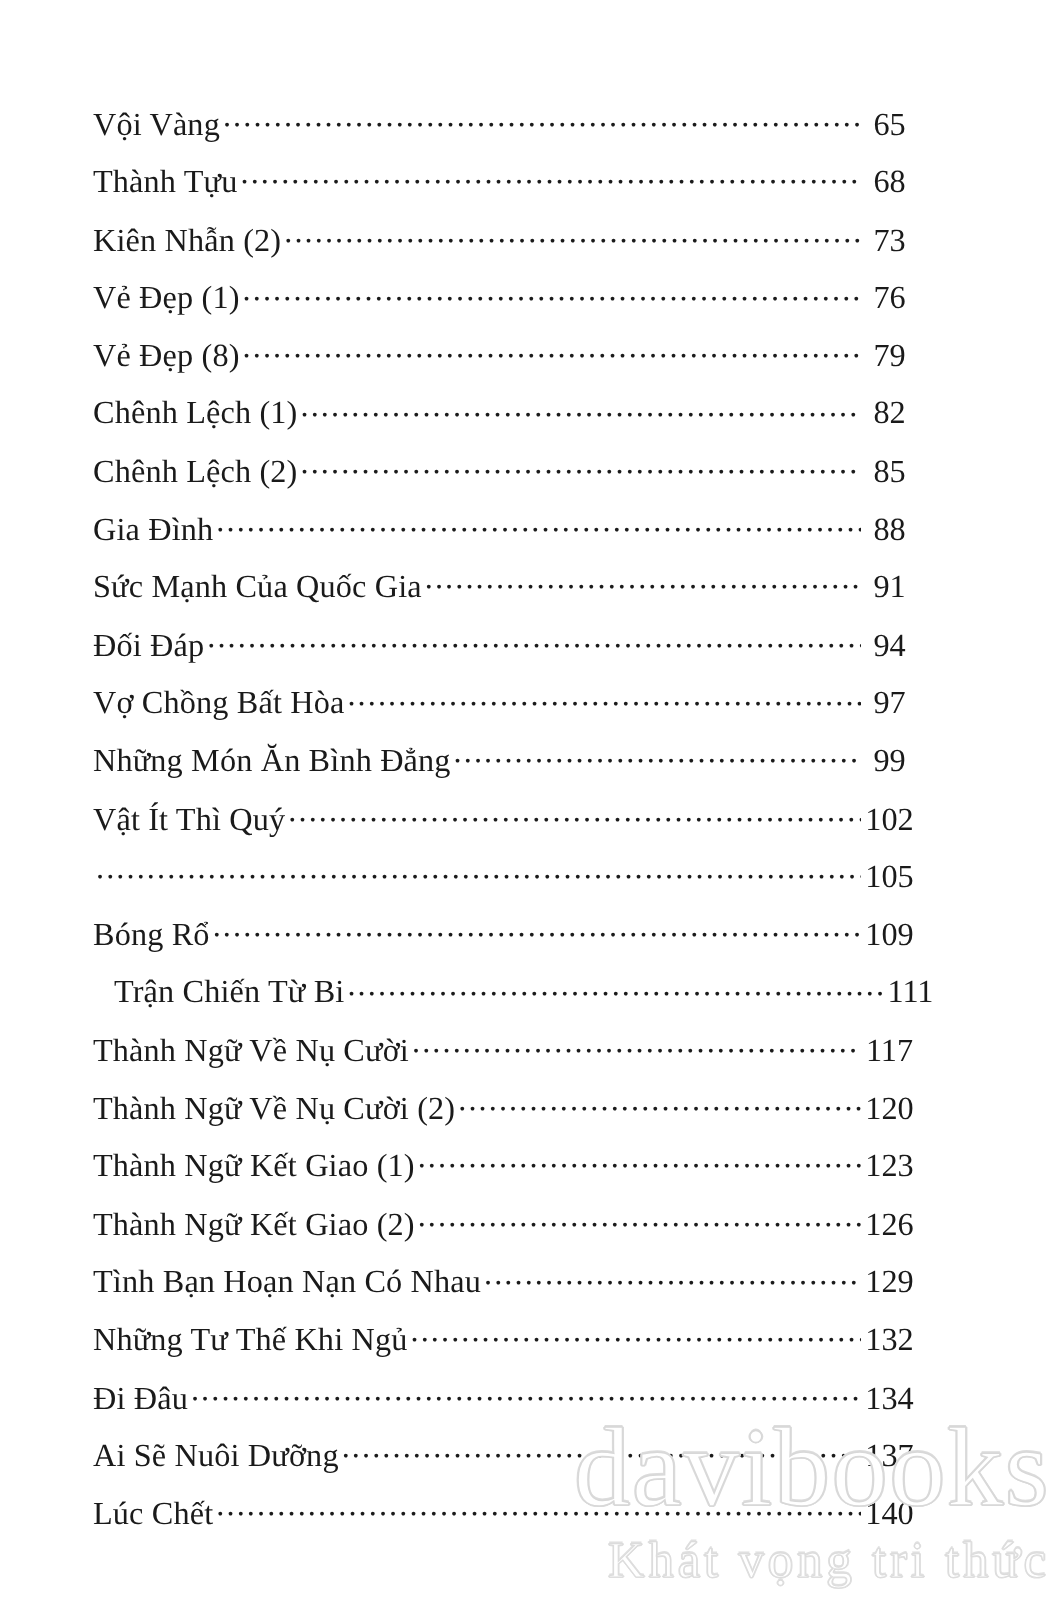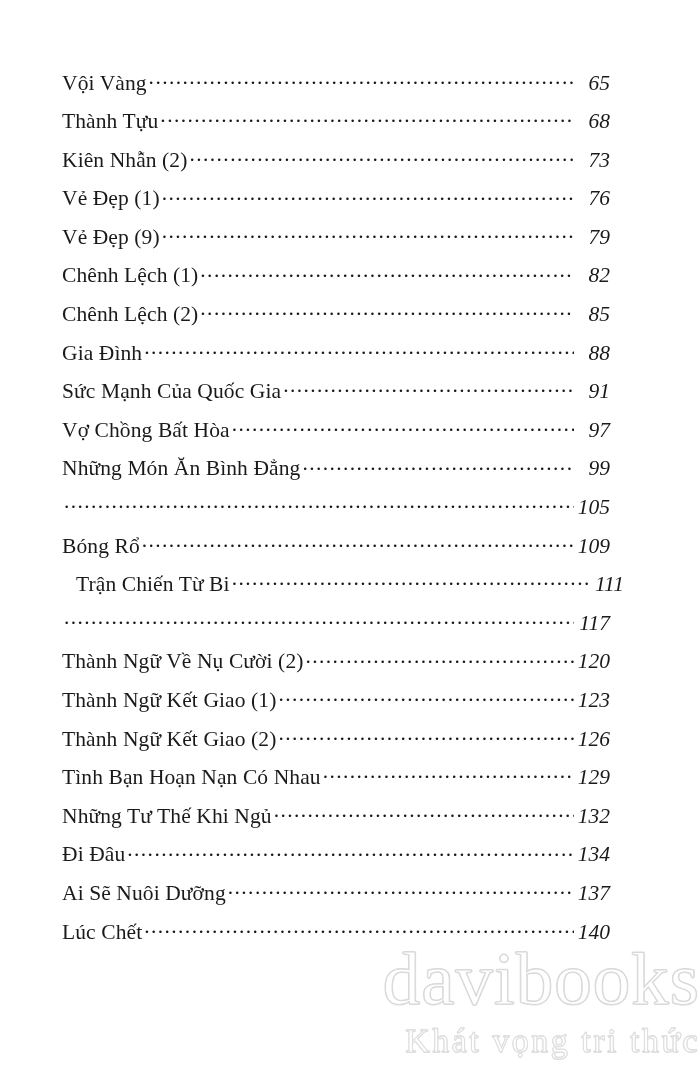--- a/index.html
+++ b/index.html
@@ -57,23 +57,22 @@
     left: 0;
     bottom: 0.06em;
     white-space: nowrap;
     letter-spacing: 1.4px;
     font-size: 21.5px;
     color: #1a1a1a;
   }
 
   .toc-page {
     flex: 0 0 auto;
-    text-align: right;
+    text-align: center;
     min-width: 34px;
-    font-style: italic;
   }
 
   .indent-1 {
     padding-left: 14px;
   }
 
   
   .watermark {
     position: absolute;
     left: 0;
@@ -130,21 +129,21 @@
         <span class="toc-title">Kiên Nhẫn (2)</span>
         <span class="toc-dots"></span>
         <span class="toc-page">73</span>
       </div>
       <div class="toc-entry">
         <span class="toc-title">Vẻ Đẹp  (1)</span>
         <span class="toc-dots"></span>
         <span class="toc-page">76</span>
       </div>
       <div class="toc-entry">
-        <span class="toc-title">Vẻ Đẹp (9)</span>
+        <span class="toc-title">Vẻ Đẹp (8)</span>
         <span class="toc-dots"></span>
         <span class="toc-page">79</span>
       </div>
       <div class="toc-entry">
         <span class="toc-title">Chênh Lệch (1)</span>
         <span class="toc-dots"></span>
         <span class="toc-page">82</span>
       </div>
       <div class="toc-entry">
         <span class="toc-title">Chênh Lệch (2)</span>
@@ -155,44 +154,55 @@
         <span class="toc-title">Gia Đình</span>
         <span class="toc-dots"></span>
         <span class="toc-page">88</span>
       </div>
       <div class="toc-entry">
         <span class="toc-title">Sức Mạnh Của Quốc Gia</span>
         <span class="toc-dots"></span>
         <span class="toc-page">91</span>
       </div>
       <div class="toc-entry">
+        <span class="toc-title">Đối Đáp</span>
+        <span class="toc-dots"></span>
+        <span class="toc-page">94</span>
+      </div>
+      <div class="toc-entry">
         <span class="toc-title">Vợ Chồng Bất Hòa</span>
         <span class="toc-dots"></span>
         <span class="toc-page">97</span>
       </div>
       <div class="toc-entry">
         <span class="toc-title">Những Món Ăn Bình Đẳng</span>
         <span class="toc-dots"></span>
         <span class="toc-page">99</span>
+      </div>
+      <div class="toc-entry">
+        <span class="toc-title">Vật Ít Thì Quý</span>
+        <span class="toc-dots"></span>
+        <span class="toc-page">102</span>
       </div>
       <div class="toc-entry">
         <span class="toc-dots"></span>
         <span class="toc-page">105</span>
       </div>
       <div class="toc-entry">
         <span class="toc-title">Bóng Rổ</span>
         <span class="toc-dots"></span>
         <span class="toc-page">109</span>
       </div>
       <div class="toc-entry indent-1">
         <span class="toc-title">Trận Chiến Từ Bi</span>
         <span class="toc-dots"></span>
         <span class="toc-page">111</span>
       </div>
       <div class="toc-entry">
+        <span class="toc-title">Thành Ngữ Về Nụ Cười</span>
         <span class="toc-dots"></span>
         <span class="toc-page">117</span>
       </div>
       <div class="toc-entry">
         <span class="toc-title">Thành Ngữ Về Nụ Cười (2)</span>
         <span class="toc-dots"></span>
         <span class="toc-page">120</span>
       </div>
       <div class="toc-entry">
         <span class="toc-title">Thành Ngữ Kết Giao (1)</span>

